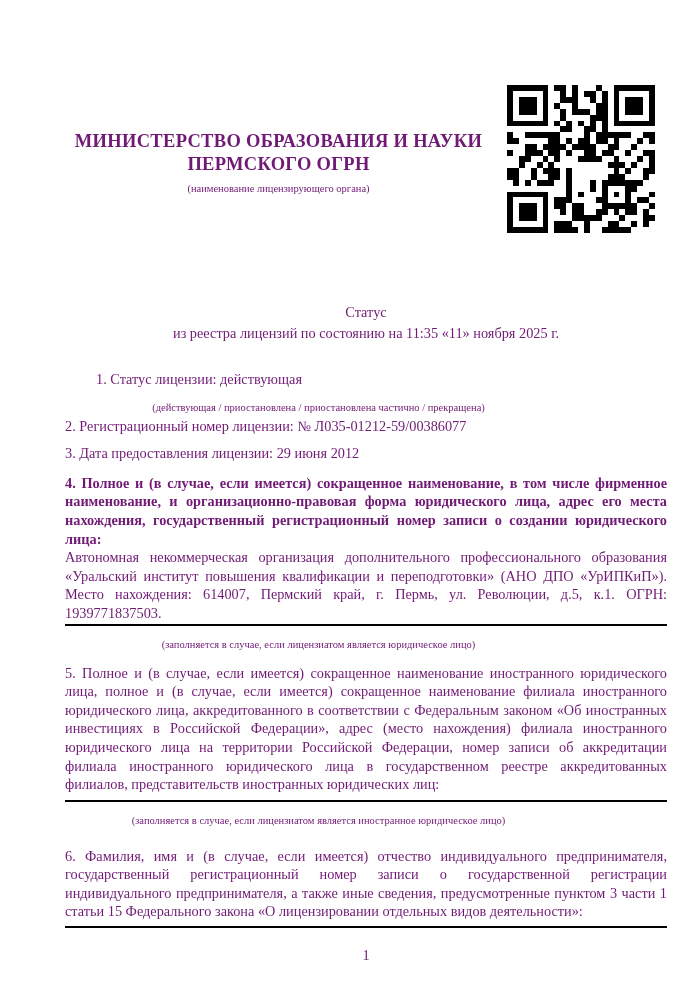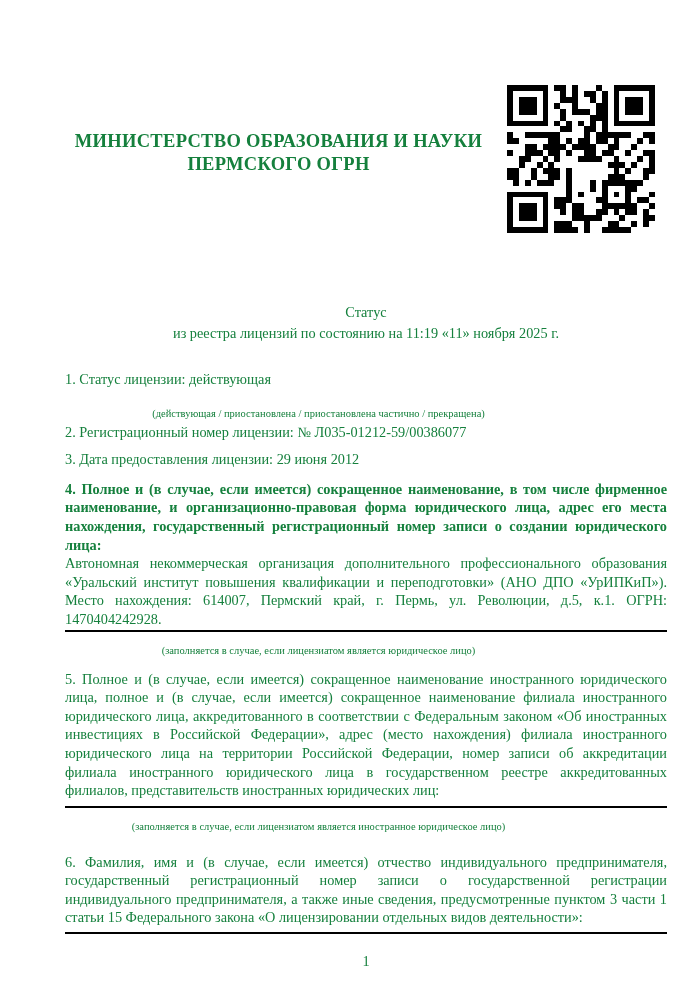--- a/index.html
+++ b/index.html
@@ -1,21 +1,21 @@
 <!DOCTYPE html>
 <html lang="ru"><head>
 <meta charset="utf-8">
 <style>
   * { margin:0; padding:0; box-sizing:border-box; }
   html, body { background:#ffffff; }
   .page {
     position:relative;
     width:700px; height:989px;
     background:#ffffff;
-    color:#15803d;
+    color:#701a75;
     font-family:"Liberation Serif", serif;
     overflow:hidden;
   }
   
   .ministry {
     position:absolute; left:60px; top:130px; width:437px;
     text-align:center;
   }
   .ministry-name {
     font-weight:bold; font-size:18.5px; line-height:23px; letter-spacing:0.3px;
@@ -31,41 +31,42 @@
   }
   .doc-title-block { margin-top:302px; text-align:center; line-height:21px; }
   .item { margin:0; }
   .just { text-align:justify; }
   .caption {
     font-size:10.5px; line-height:13px;
     text-align:center;
     margin-top:12px; margin-right:95px;
   }
   .rule { border-top:2px solid #000000; height:0; }
-  .m-item1 { margin-top:26px; }
-  .cap1    { margin-top:18px; }
+  .m-item1 { margin-top:26px;margin-left:31px; }
+  .cap1    { margin-top:12px; }
   .m-item2 { margin-top:3px; }
   .m-item3 { margin-top:9px; }
   .m-item4 { margin-top:11px;font-weight:bold; }
   .r4 { margin-top:1px; }
   .m-item5 { margin-top:13px; }
   .r5 { margin-top:6px; }
   .m-item6 { margin-top:20px; }
   .r6 { margin-top:5px; }
   .m-item7 { margin-top:25px; }
   .page-num { margin-top:18px; text-align:center; }
 </style>
 </head>
 <body>
 
 <div class="page">
 
   <div class="ministry">
     <div class="ministry-name">МИНИСТЕРСТВО ОБРАЗОВАНИЯ И НАУКИ</div>
     <div class="ministry-name">ПЕРМСКОГО ОГРН</div>
+    <div class="ministry-caption">(наименование лицензирующего органа)</div>
   </div>
 
   <svg class="qr" viewBox="0 0 150 150" shape-rendering="crispEdges" aria-hidden="true">
       <rect x="0" y="0" width="6" height="6" fill="#000000"></rect>
       <rect x="6" y="0" width="6" height="6" fill="#000000"></rect>
       <rect x="12" y="0" width="6" height="6" fill="#000000"></rect>
       <rect x="18" y="0" width="6" height="6" fill="#000000"></rect>
       <rect x="24" y="0" width="6" height="6" fill="#000000"></rect>
       <rect x="30" y="0" width="6" height="6" fill="#000000"></rect>
       <rect x="36" y="0" width="6" height="6" fill="#000000"></rect>
@@ -372,32 +373,32 @@
       <rect x="102" y="144" width="6" height="6" fill="#000000"></rect>
       <rect x="108" y="144" width="6" height="6" fill="#000000"></rect>
       <rect x="114" y="144" width="6" height="6" fill="#000000"></rect>
       <rect x="120" y="144" width="6" height="6" fill="#000000"></rect>
     </svg>
 
   <div class="content">
 
     <div class="doc-title-block">
       <div>Статус</div>
-      <div>из реестра лицензий по состоянию на 11:19 «11» ноября 2025 г.</div>
+      <div>из реестра лицензий по состоянию на 11:35 «11» ноября 2025 г.</div>
     </div>
 
     <p class="item m-item1">1. Статус лицензии: действующая</p>
     <div class="caption cap1">(действующая / приостановлена / приостановлена частично / прекращена)</div>
 
     <p class="item m-item2">2. Регистрационный номер лицензии: № Л035-01212-59/00386077</p>
 
     <p class="item m-item3">3. Дата предоставления лицензии: 29 июня 2012</p>
 
     <p class="item just m-item4">4. Полное и (в случае, если имеется) сокращенное наименование, в том числе фирменное наименование, и организационно-правовая форма юридического лица, адрес его места нахождения, государственный регистрационный номер записи о создании юридического лица:</p>
-    <p class="item just">Автономная некоммерческая организация дополнительного профессионального образования «Уральский институт повышения квалификации и переподготовки» (АНО ДПО «УрИПКиП»). Место нахождения: 614007, Пермский край, г. Пермь, ул. Революции, д.5, к.1. ОГРН: 1470404242928.</p>
+    <p class="item just">Автономная некоммерческая организация дополнительного профессионального образования «Уральский институт повышения квалификации и переподготовки» (АНО ДПО «УрИПКиП»). Место нахождения: 614007, Пермский край, г. Пермь, ул. Революции, д.5, к.1. ОГРН: 1939771837503.</p>
     <div class="rule r4"></div>
     <div class="caption">(заполняется в случае, если лицензиатом является юридическое лицо)</div>
 
     <p class="item just m-item5">5. Полное и (в случае, если имеется) сокращенное наименование иностранного юридического лица, полное и (в случае, если имеется) сокращенное наименование филиала иностранного юридического лица, аккредитованного в соответствии с Федеральным законом «Об иностранных инвестициях в Российской Федерации», адрес (место нахождения) филиала иностранного юридического лица на территории Российской Федерации, номер записи об аккредитации филиала иностранного юридического лица в государственном реестре аккредитованных филиалов, представительств иностранных юридических лиц:</p>
     <div class="rule r5"></div>
     <div class="caption">(заполняется в случае, если лицензиатом является иностранное юридическое лицо)</div>
 
     <p class="item just m-item6">6. Фамилия, имя и (в случае, если имеется) отчество индивидуального предпринимателя, государственный регистрационный номер записи о государственной регистрации индивидуального предпринимателя, а также иные сведения, предусмотренные пунктом 3 части 1 статьи 15 Федерального закона «О лицензировании отдельных видов деятельности»:</p>
     <div class="rule r6"></div>
 

